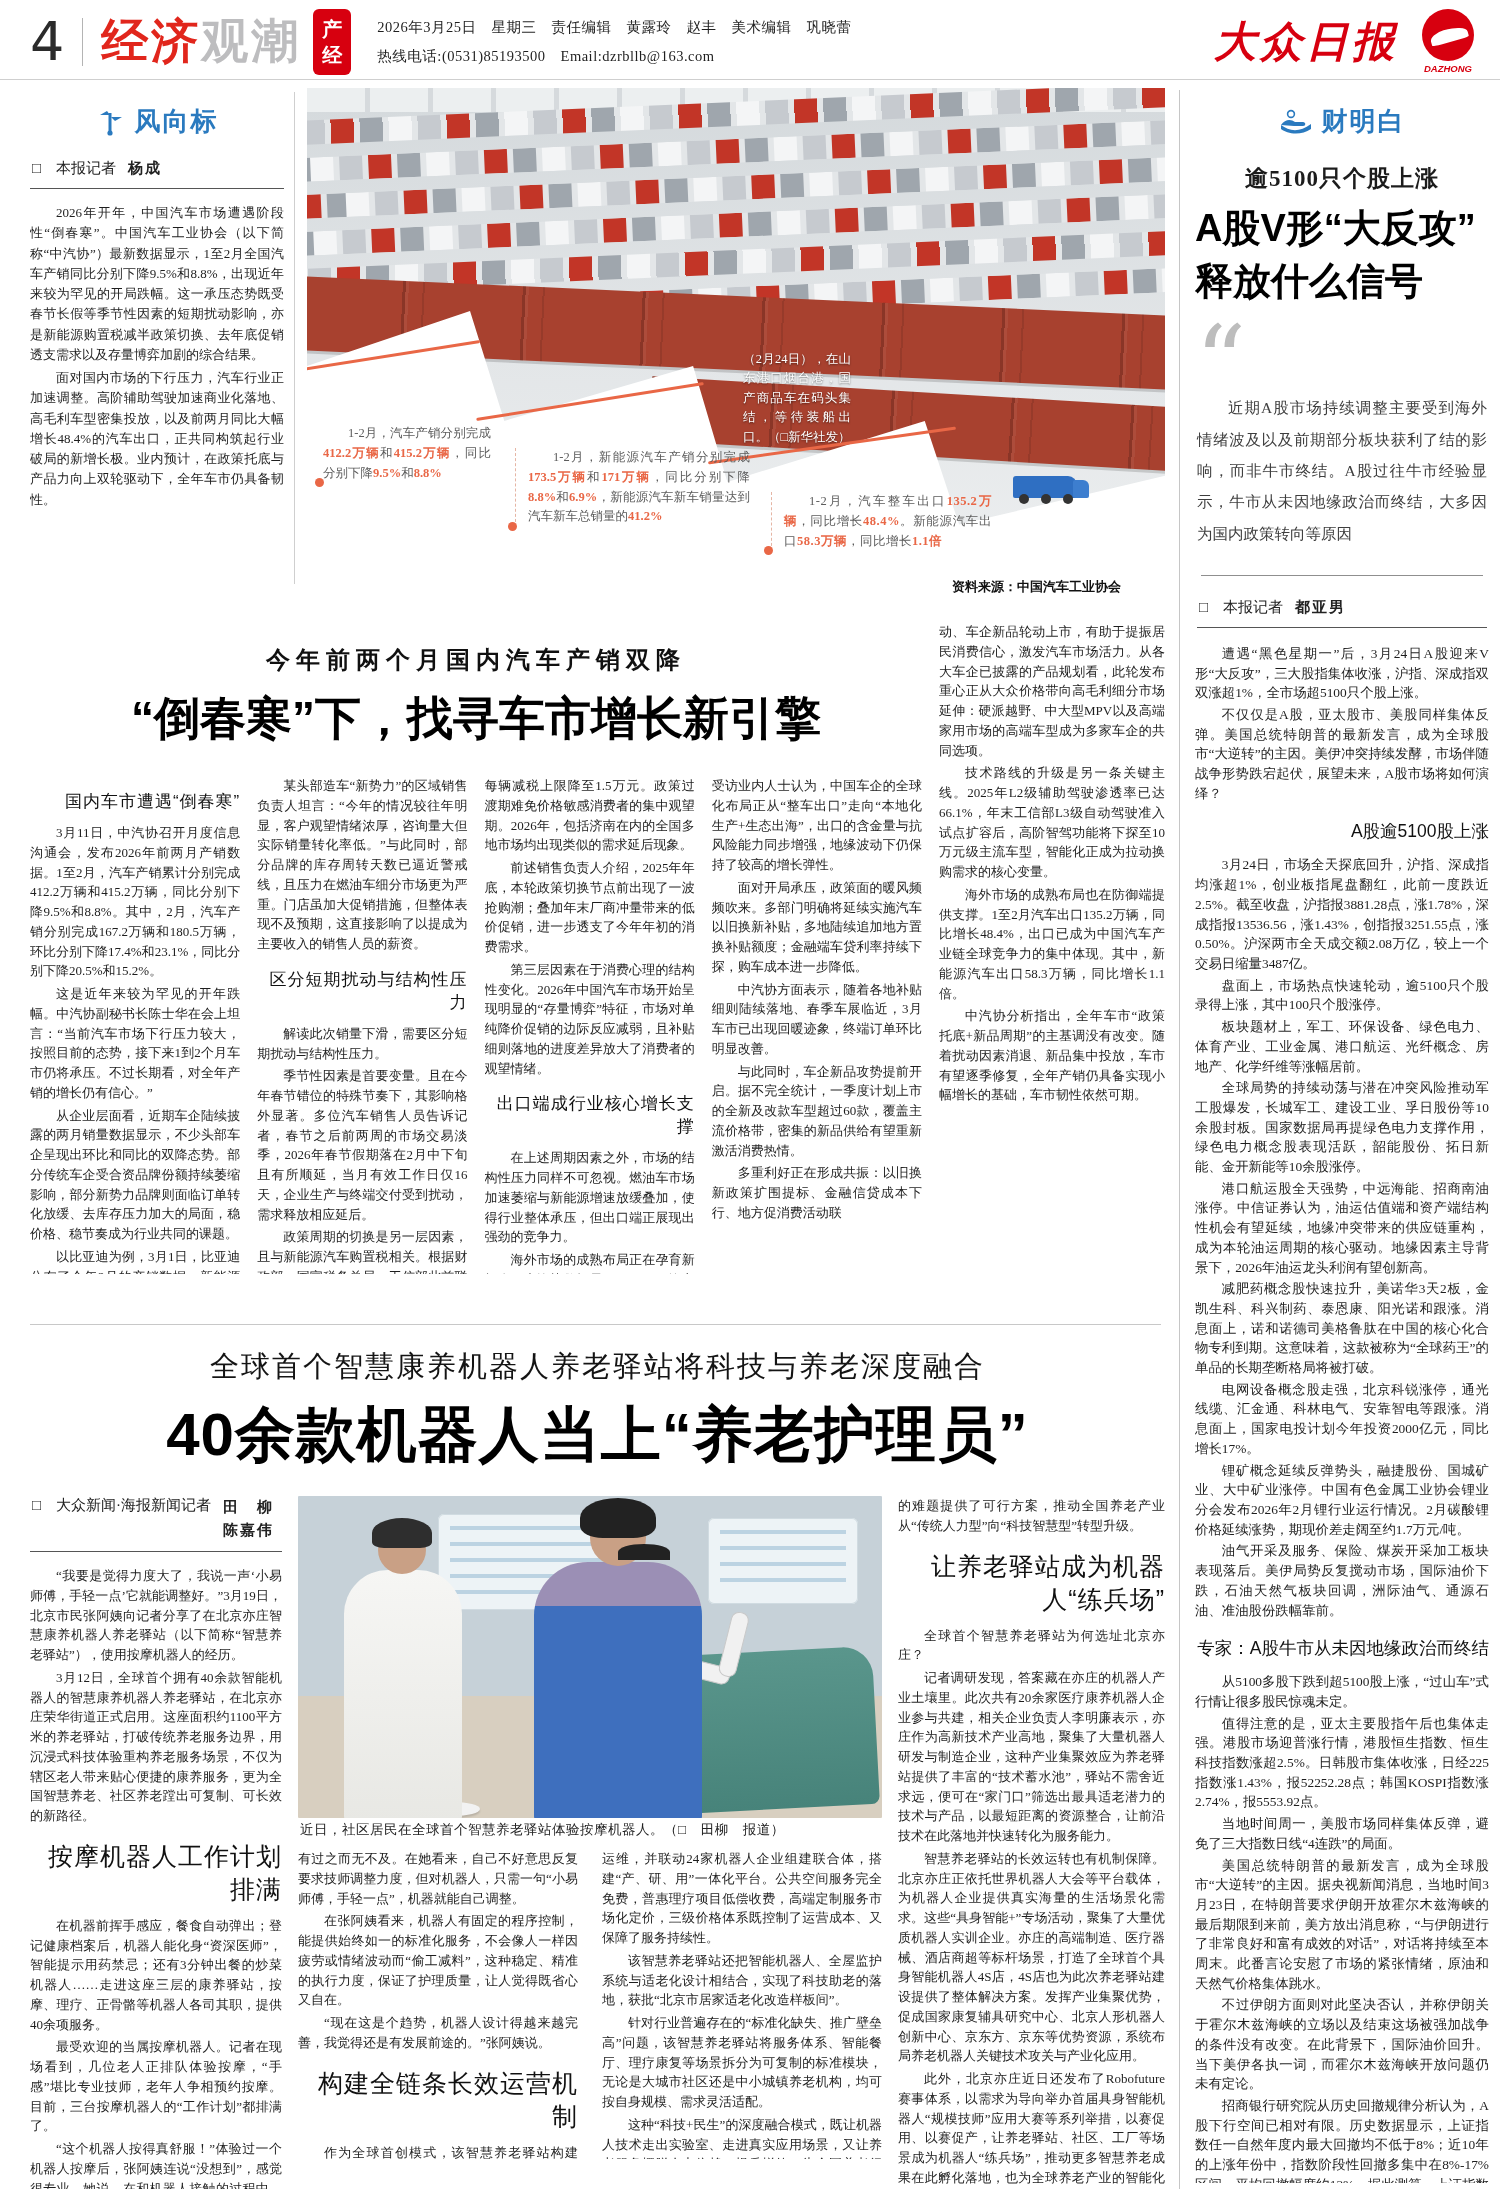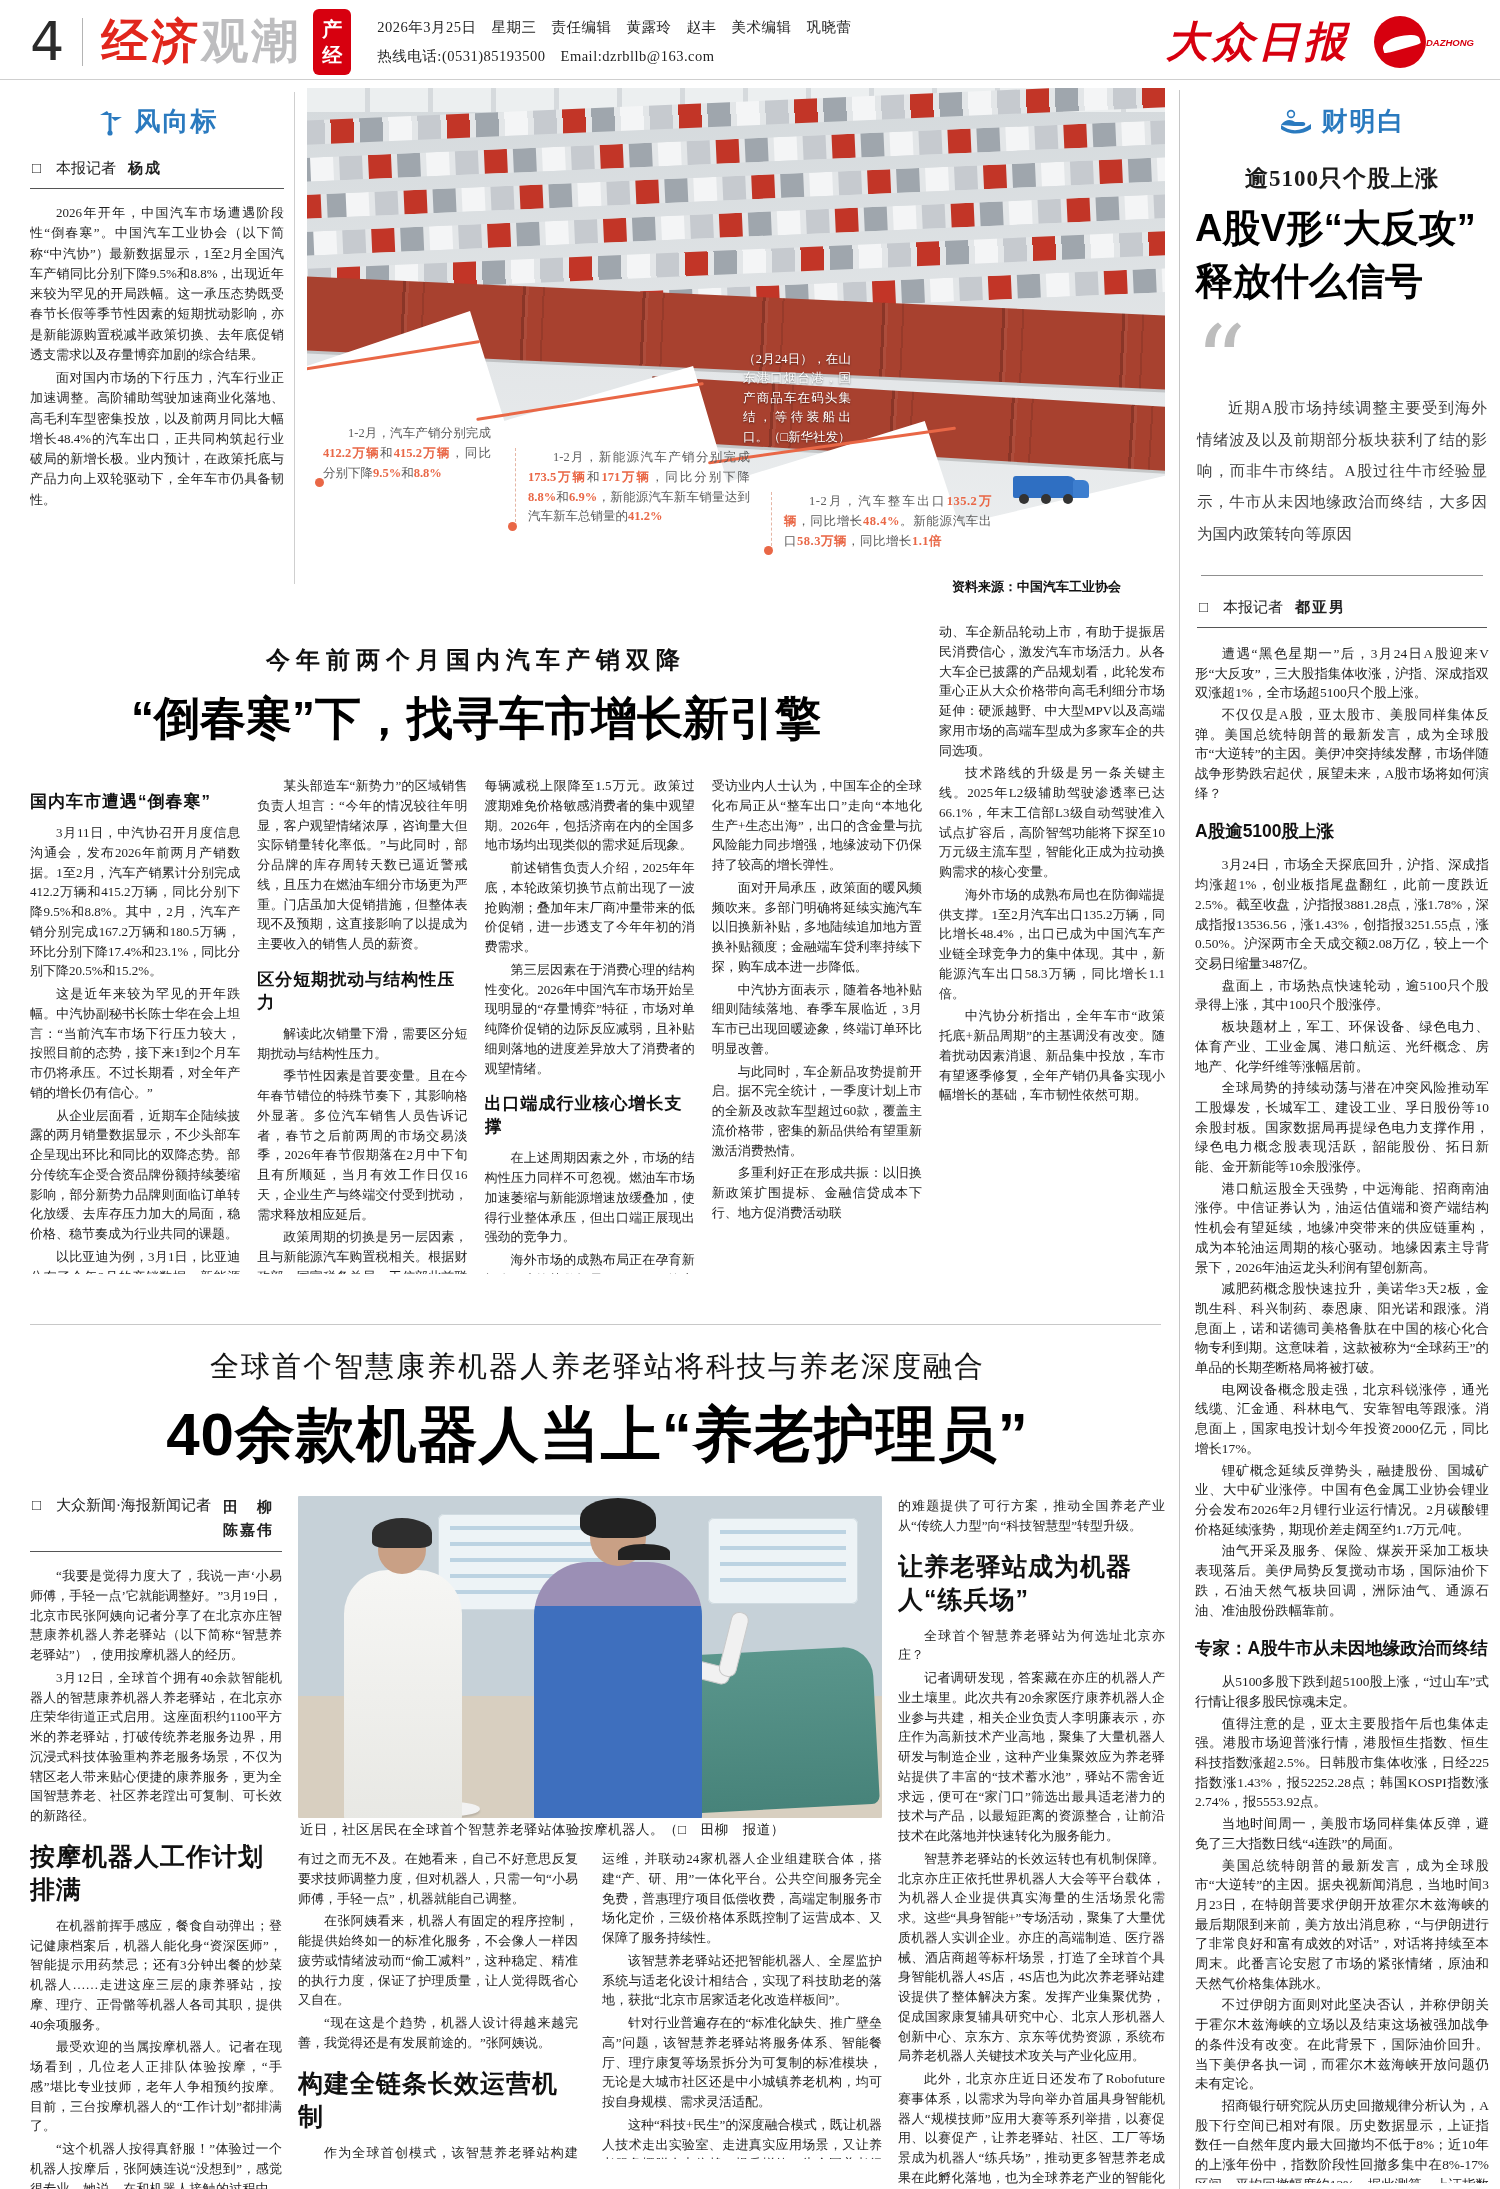--- a/index.html
+++ b/index.html
@@ -10,21 +10,21 @@
   .masthead{display:flex;align-items:center;height:80px;padding:4px 26px 0 30px;border-bottom:1px solid #cfcfcf;box-sizing:border-box}
   .pageno{font-family:"DejaVu Sans",sans-serif;font-size:54px;color:#2b2b2b;line-height:1;font-weight:400}
   .mast-divider{width:1px;height:48px;background:#b4b4b4;margin:0 18px}
   .brand{display:flex;align-items:center}
   .brand-red{font-family:"Liberation Sans",sans-serif;font-size:47px;font-weight:900;color:#e1261c;letter-spacing:3px}
   .brand-gray{font-family:"Liberation Sans",sans-serif;font-size:47px;font-weight:900;color:#bdbdbf;letter-spacing:3px}
   .seal{width:38px;height:66px;background:#d7000f;border-radius:6px;color:#fff;display:flex;flex-direction:column;align-items:center;justify-content:center;font-size:20px;font-weight:700;line-height:1.3;margin-left:12px;font-family:"Liberation Sans",sans-serif}
   .pubinfo{margin-left:26px;font-size:14.5px;color:#1f1f1f;line-height:1.95;letter-spacing:.5px}
   .paper-logo{margin-left:auto;display:flex;align-items:center;gap:24px}
   .logo-script{color:#d7000f;font-size:42px;font-weight:700;font-style:italic;letter-spacing:4px;font-family:"Liberation Serif",serif}
-  .logo-badge{display:flex;align-items:center}
+  .logo-badge{display:flex;flex-direction:column;align-items:center}
   .logo-circle{width:52px;height:52px;border-radius:50%;background:#d7000f;position:relative;overflow:hidden}
   .logo-circle::after{content:"";position:absolute;left:8px;top:20px;width:38px;height:13px;background:#fff;border-radius:60% 90% 20% 40%/90% 90% 15% 15%;transform:rotate(-16deg)}
   .logo-sub{font-size:9.5px;color:#d7000f;font-weight:700;font-style:italic;font-family:"Liberation Sans",sans-serif;margin-top:2px}
 
   
   .content{display:flex;padding:8px 0 0 30px;box-sizing:border-box}
   .left-region{width:1135px;flex:0 0 auto}
   .col-rule{width:1px;background:#c6c6c6;margin:2px 15px 0 14px;flex:0 0 auto}
   .stock{width:294px;flex:0 0 auto;overflow:hidden;height:2095px}
 
@@ -33,21 +33,21 @@
   .sec-label svg{display:block}
 
   
   .byline{display:flex;align-items:flex-start;border-bottom:1px solid #555;padding:0 2px 10px;margin:0 0 14px;font-size:15px;color:#222}
   .byline .name{font-weight:700;margin-left:12px;letter-spacing:2px}
   .byline .names{margin-left:12px;font-weight:700;letter-spacing:2px;line-height:1.5}
 
   
   .para{font-size:13px;line-height:1.52;text-align:justify;text-indent:2em;margin:0 0 3px;color:#1e1e1e}
   .para.cont{text-indent:0}
-  .subhead{font-family:"Liberation Sans",sans-serif;text-align:left;font-size:17px;font-weight:700;margin:14px 0 10px;color:#111;letter-spacing:1px}
+  .subhead{font-family:"Liberation Sans",sans-serif;text-align:right;font-size:17px;font-weight:400;margin:14px 0 10px;color:#111;letter-spacing:1px}
 
   
   .top-zone{display:flex;height:528px;overflow:visible}
   .ffb{width:254px;flex:0 0 auto;overflow:hidden;height:500px}
   .ffb .para{font-size:13px;line-height:1.56}
   .vrule{width:1px;background:#cfcfcf;margin:4px 12px 0 10px;height:492px}
 
   
   .car-photo{position:relative;flex:1;height:522px;background:linear-gradient(180deg,#d4d9dc 0%,#e3e6e8 52%,#eef0f1 100%);overflow:hidden}
   .containers-strip{position:absolute;top:0;left:0;right:0;height:24px;background:repeating-linear-gradient(90deg,#eceff0 0 58px,#d6dadd 58px 63px)}

